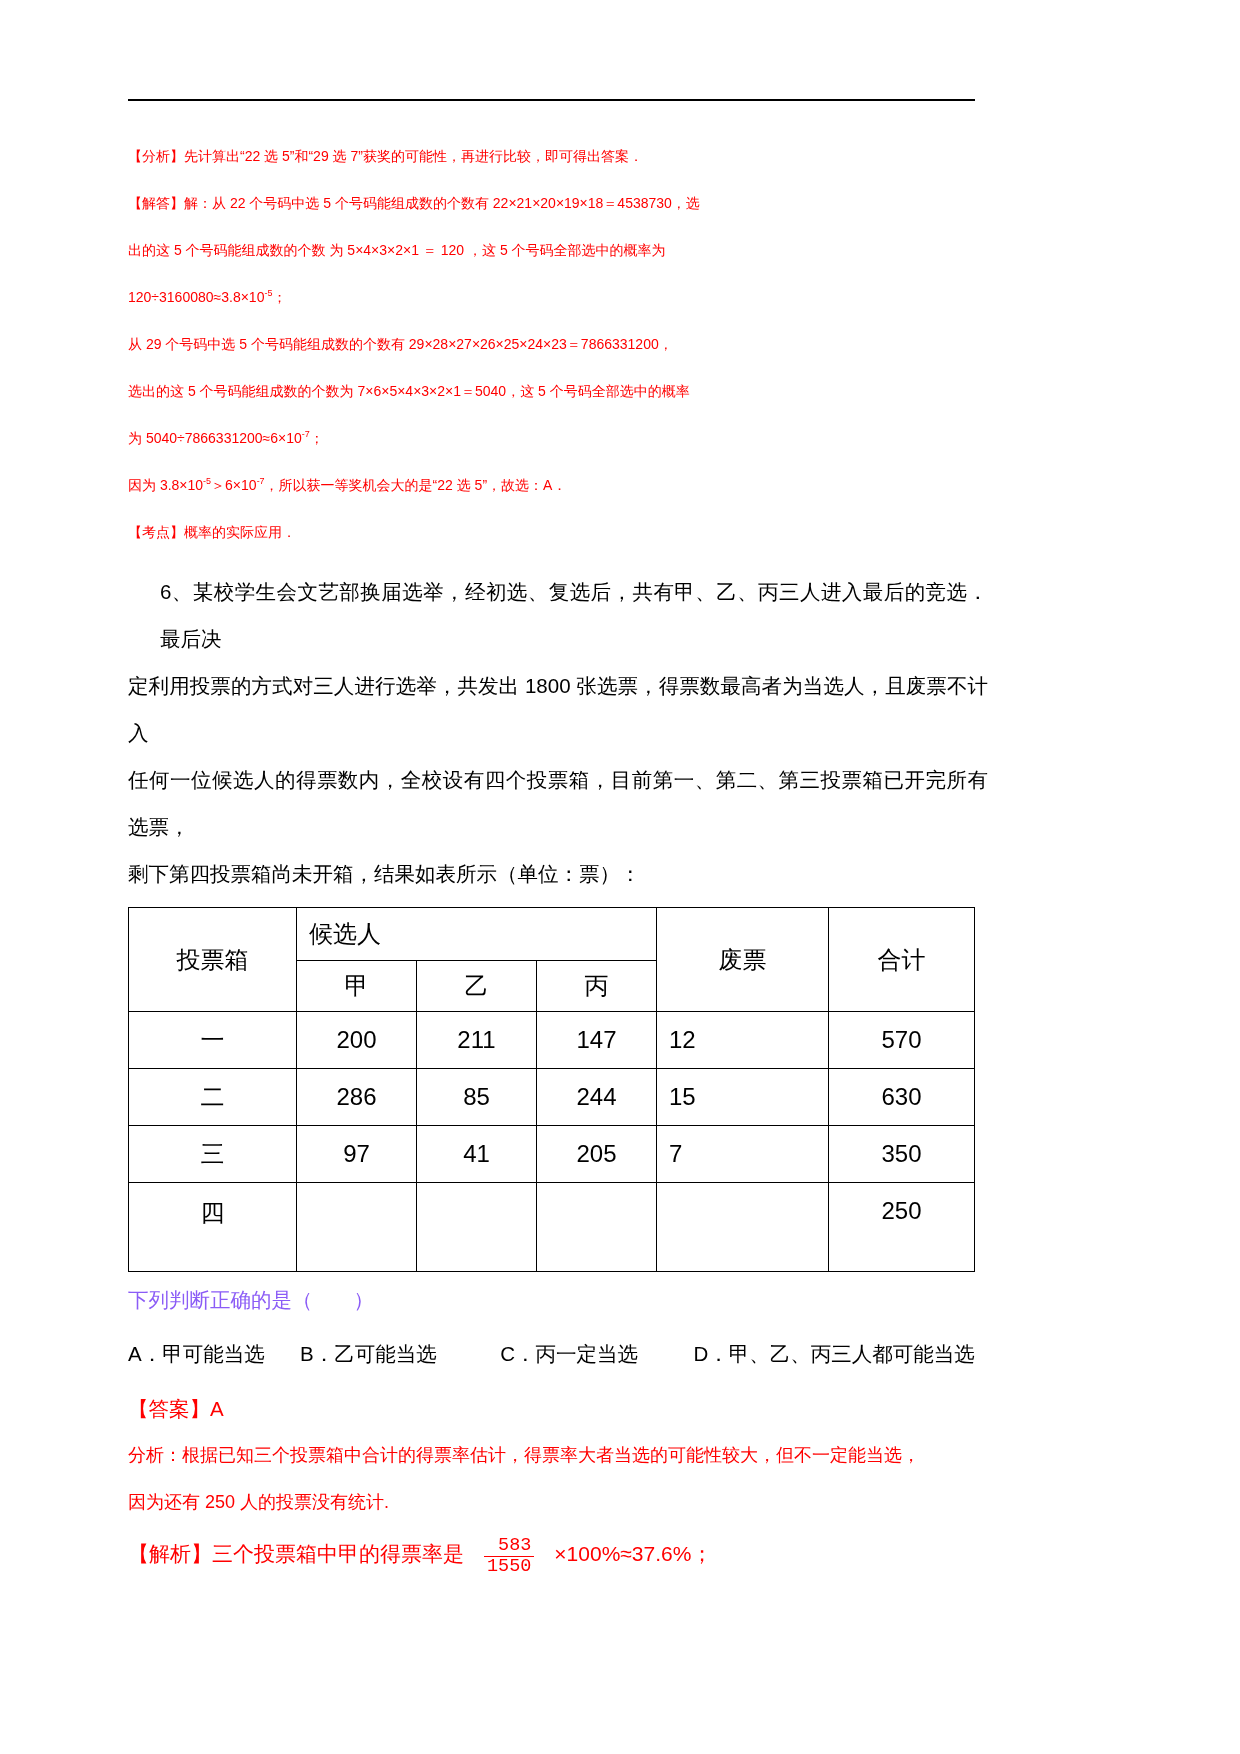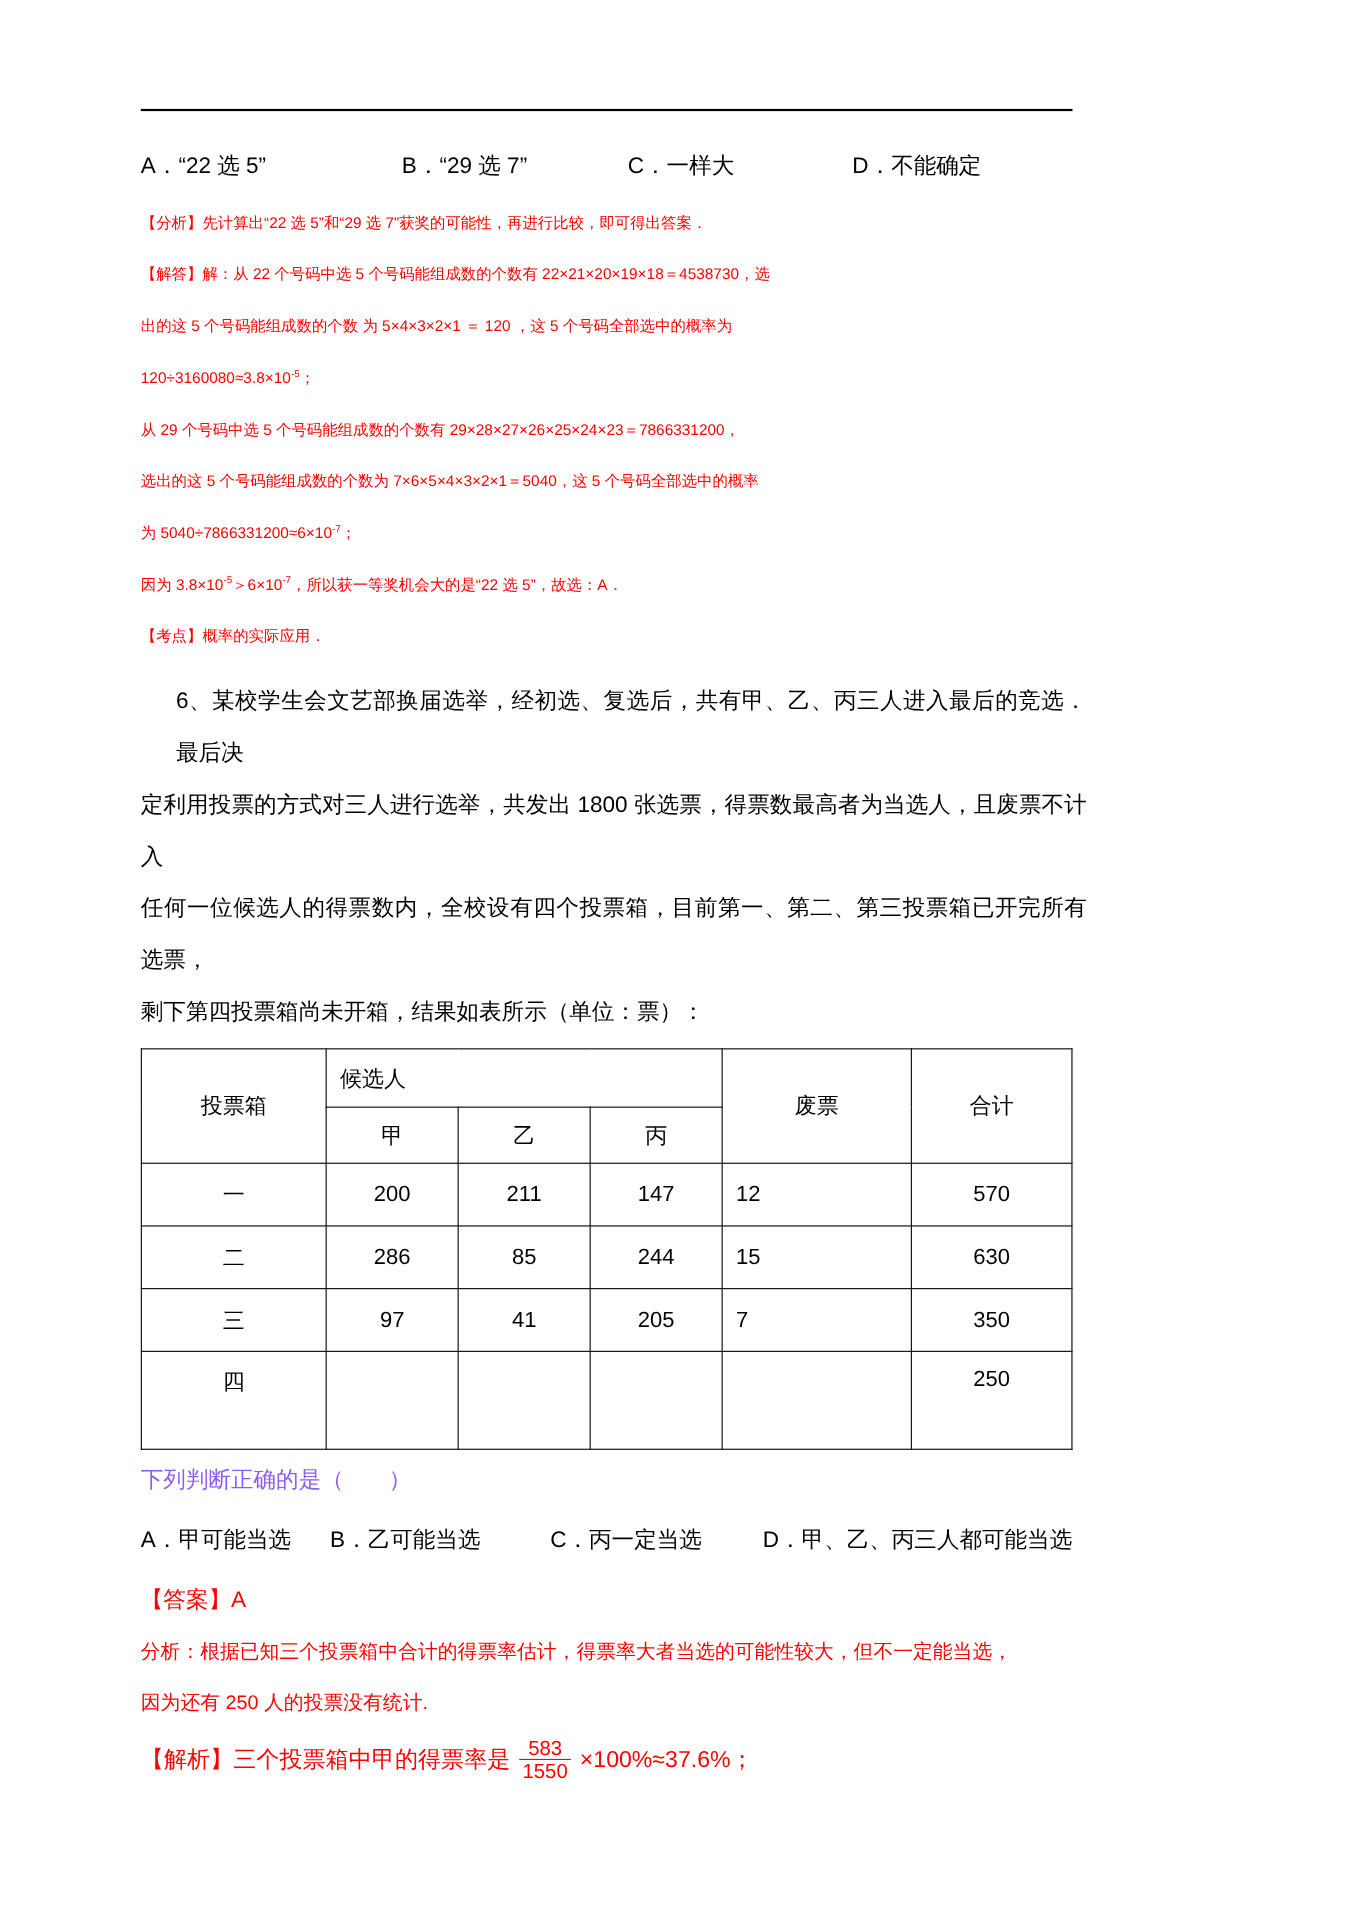--- a/index.html
+++ b/index.html
@@ -70,21 +70,21 @@
   
   table.vote-table {
     border-collapse: collapse;
     width: 846px;
     margin-top: 10px;
     margin-bottom: 8px;
     table-layout: fixed;
   }
   table.vote-table td {
     border: 1.6px solid #000000;
-    font-size: 20px;
+    font-size: 24px;
     color: #000000;
     height: 46px;
     padding: 0 12px;
     vertical-align: middle;
   }
   td.ctr { text-align: center; }
   td.lft { text-align: left; }
   td.hdr-box { text-align: center; }
   td.hdr-cand {
     text-align: left;
@@ -138,53 +138,45 @@
   .last-line {
     font-size: 21px;
     line-height: 47px;
     color: #ff0000;
     white-space: nowrap;
     margin-top: 4px;
   }
   .frac {
     display: inline-block;
     vertical-align: -0.52em;
-    text-align: center;
+    text-align: right;
     line-height: 1.05;
     font-size: 0.88em;
-    margin: 0 8px;
+    margin: 0 20px;
+    font-family: Liberation Mono, monospace;
   }
   .frac .num {
     display: block;
     border-bottom: 1.4px solid #ff0000;
     padding: 0 3px;
   }
   .frac .den {
     display: block;
     padding: 0 3px;
   }
 </style>
 </head>
 <body>
 
 <div class="page">
 
   <div class="top-rule"></div>
 
   <div class="content">
 
-    <div class="opts-row blk">
-      <span class="opt">A．“22 选 5”</span>
-      <span class="sp-1"></span>
-      <span class="opt">B．“29 选 7”</span>
-      <span class="sp-2"></span>
-      <span class="opt">C．一样大</span>
-      <span class="sp-3"></span>
-      <span class="opt">D．不能确定</span>
-    </div>
 
     <div class="para red">【分析】先计算出“22 选 5”和“29 选 7”获奖的可能性，再进行比较，即可得出答案．</div>
 
     <div class="para red">【解答】解：从 22 个号码中选 5 个号码能组成数的个数有 22×21×20×19×18＝4538730，选</div>
     <div class="para red">出的这 5 个号码能组成数的个数 为 5×4×3×2×1 ＝ 120 ，这 5 个号码全部选中的概率为</div>
     <div class="para red">
       <span>120÷3160080≈3.8×10</span><sup class="sci">-5</sup><span>；</span>
     </div>
     <div class="para red">从 29 个号码中选 5 个号码能组成数的个数有 29×28×27×26×25×24×23＝7866331200，</div>
     <div class="para red">选出的这 5 个号码能组成数的个数为 7×6×5×4×3×2×1＝5040，这 5 个号码全部选中的概率</div>

